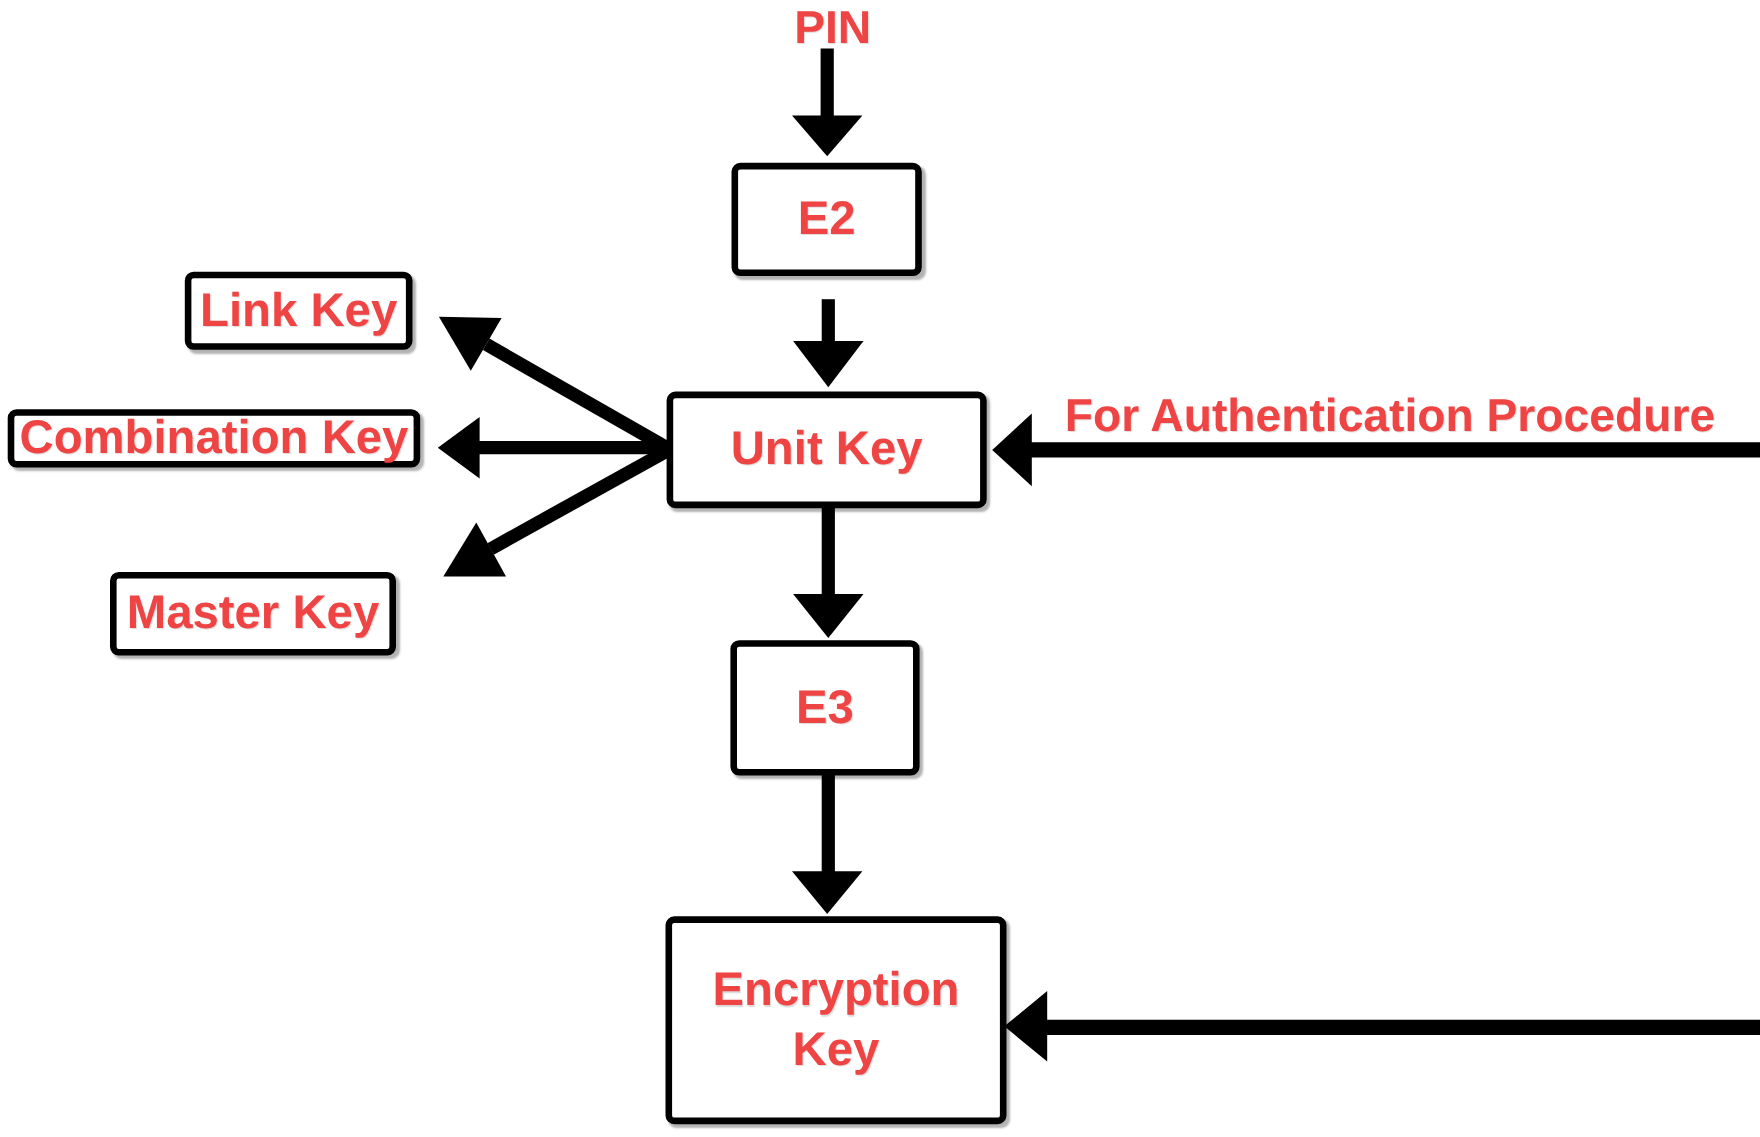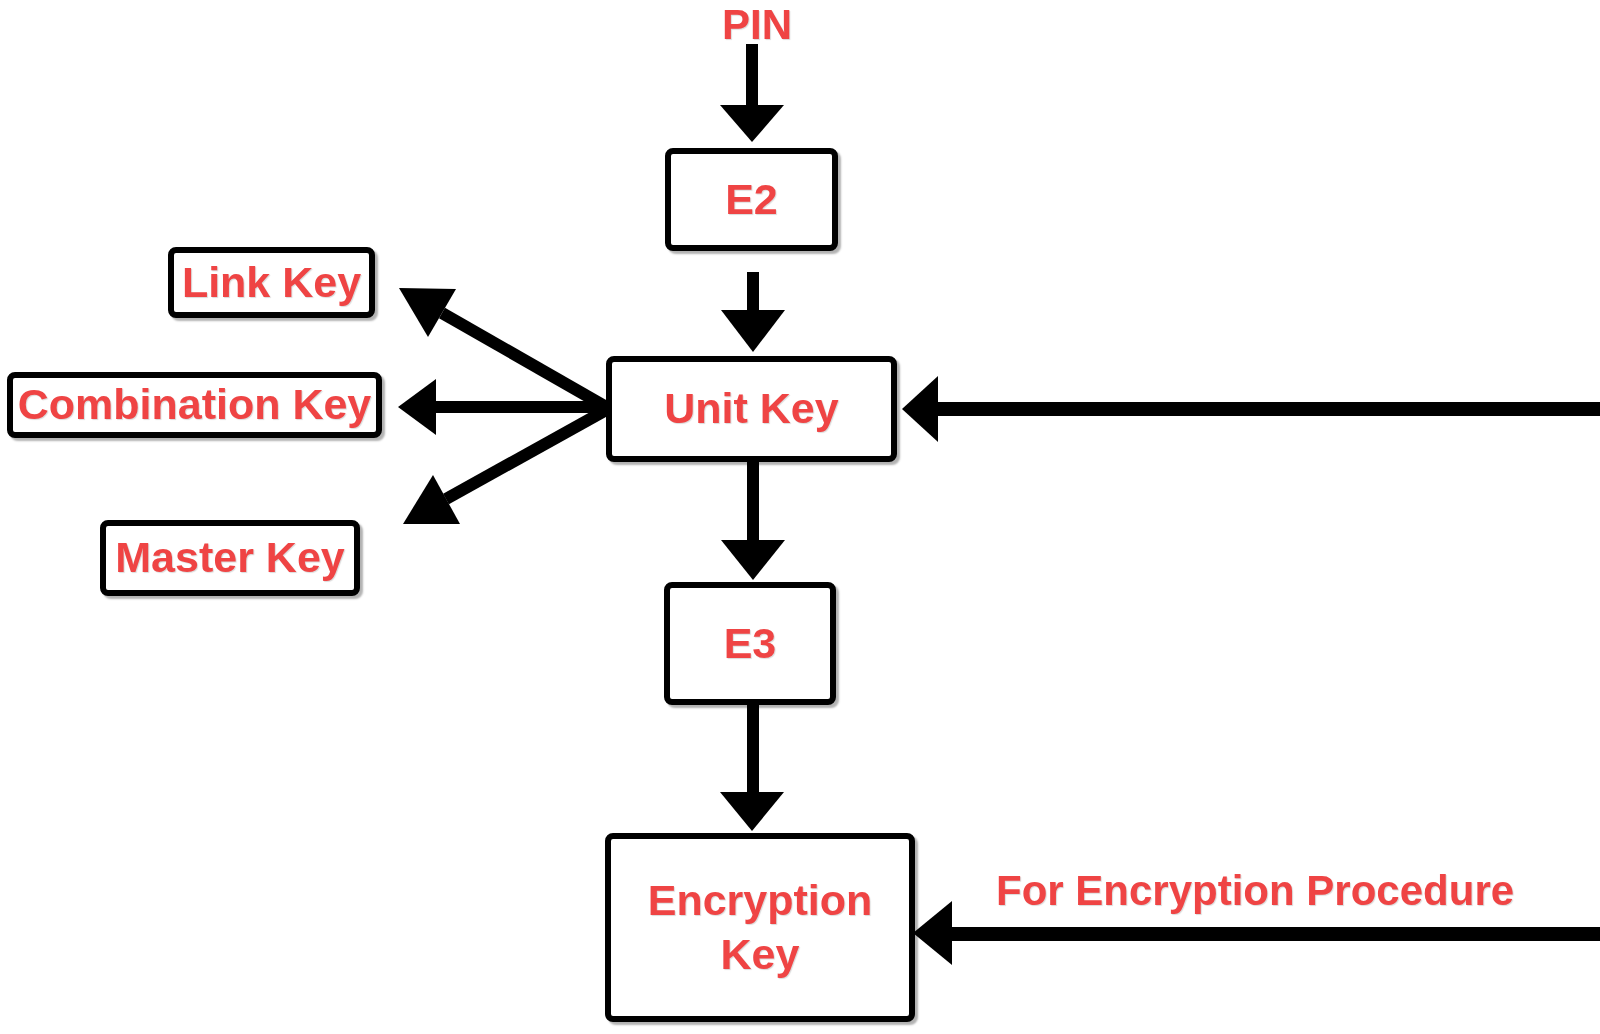--- a/index.html
+++ b/index.html
@@ -40,21 +40,21 @@
   }
   .box span {
     text-shadow: 1px 1px 1px rgba(0,0,0,0.15);
   }
   .box-e2            { left: 665px; top: 148px; width: 173px; height: 103px; }
   .box-link-key      { left: 606px; top: 356px; width: 291px; height: 106px; }
   .box-e3            { left: 664px; top: 582px; width: 172px; height: 123px; }
   .box-encryption    { left: 605px; top: 833px; width: 310px; height: 189px; }
   .box-encryption span { max-width: 250px; display: inline-block; }
   .box-unit-key      { left: 168px; top: 247px; width: 207px; height: 71px; }
-  .box-combination   { left: 7px;   top: 372px; width: 375px; height: 66px; text-align: center; }
+  .box-combination   { left: 7px;   top: 372px; width: 375px; height: 53px; text-align: center; }
   .box-master-key    { left: 100px; top: 520px; width: 260px; height: 76px; }
 
   .free-label {
     position: absolute;
     font-weight: bold;
     font-size: 42px;
     line-height: 1;
     white-space: nowrap;
     text-shadow: 1px 1px 1px rgba(0,0,0,0.15);
   }
@@ -113,22 +113,22 @@
     </g>
 
     <g class="arrow">
       <line x1="1600" y1="934" x2="950" y2="934" stroke-width="14"></line>
       <polygon points="913,933 952,901 952,965"></polygon>
     </g>
   </svg>
 
   <div class="free-label label-pin">PIN</div>
 
+  <div class="free-label label-auth">For Authentication Procedure</div>
 
-  <div class="free-label label-enc">For Encryption Procedure</div>
 
   <div class="box box-e2">
     <span>E2</span>
   </div>
 
   <div class="box box-link-key">
     <span>Unit Key</span>
   </div>
 
   <div class="box box-e3">

